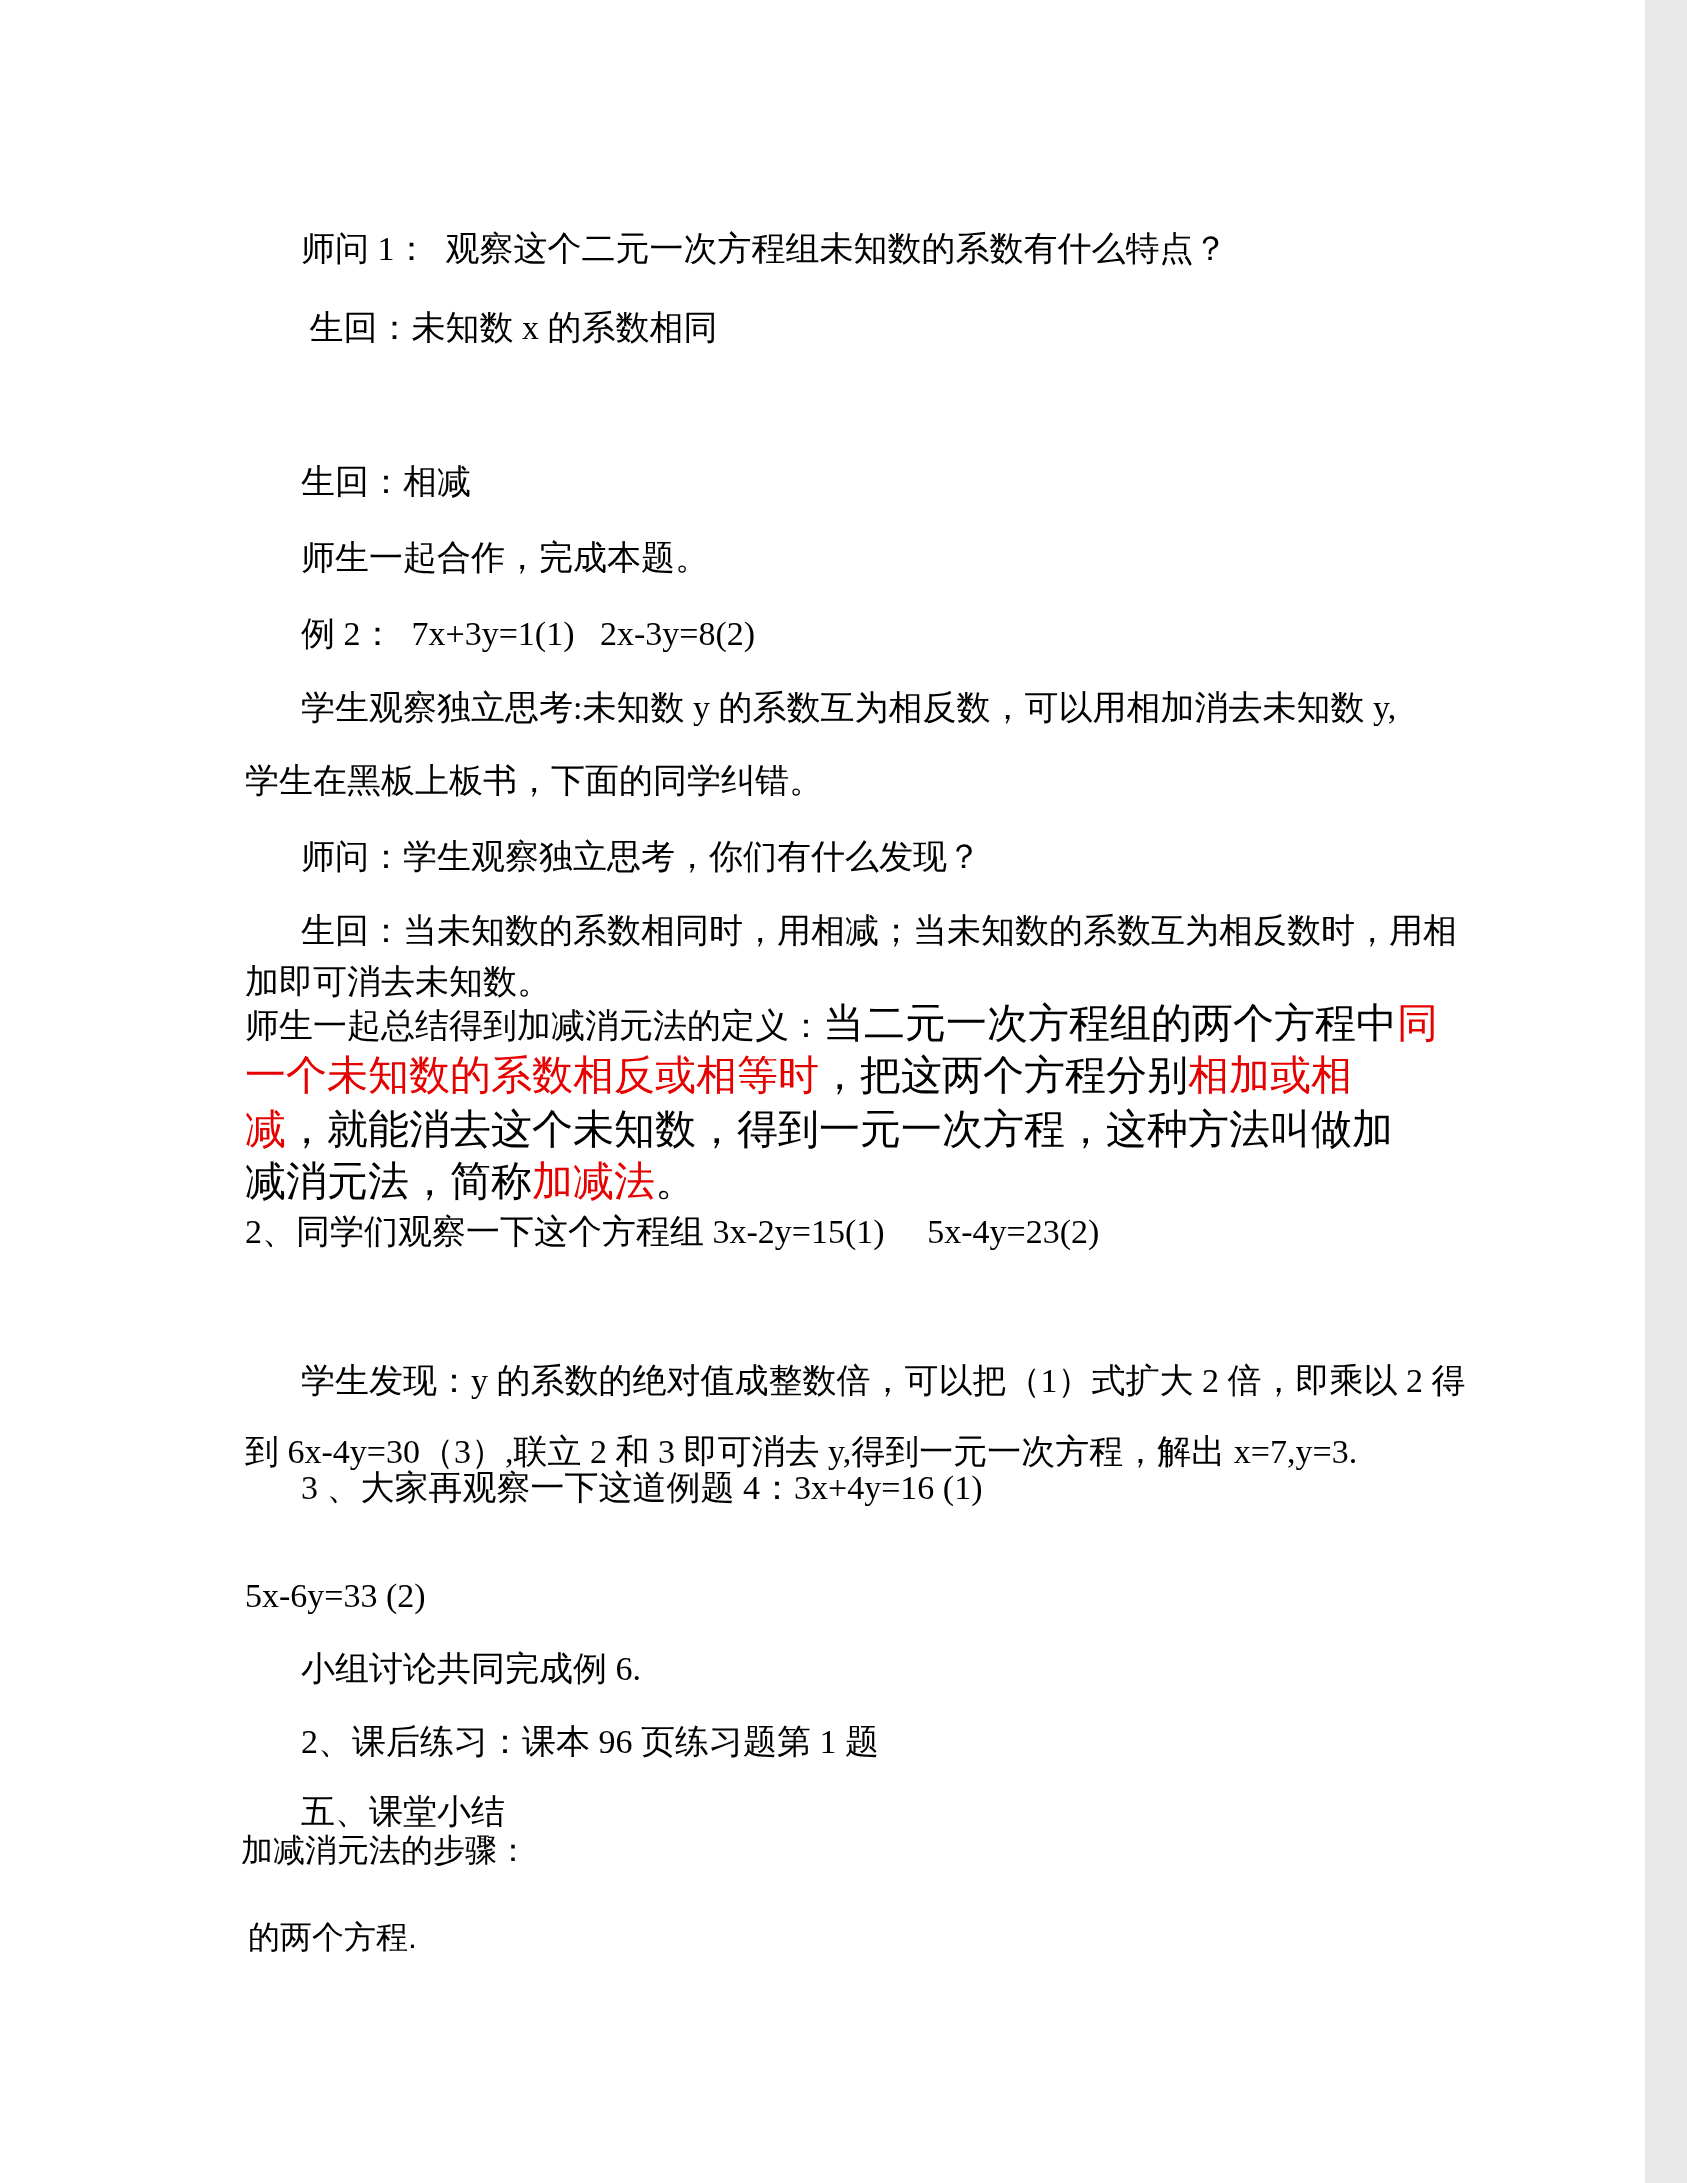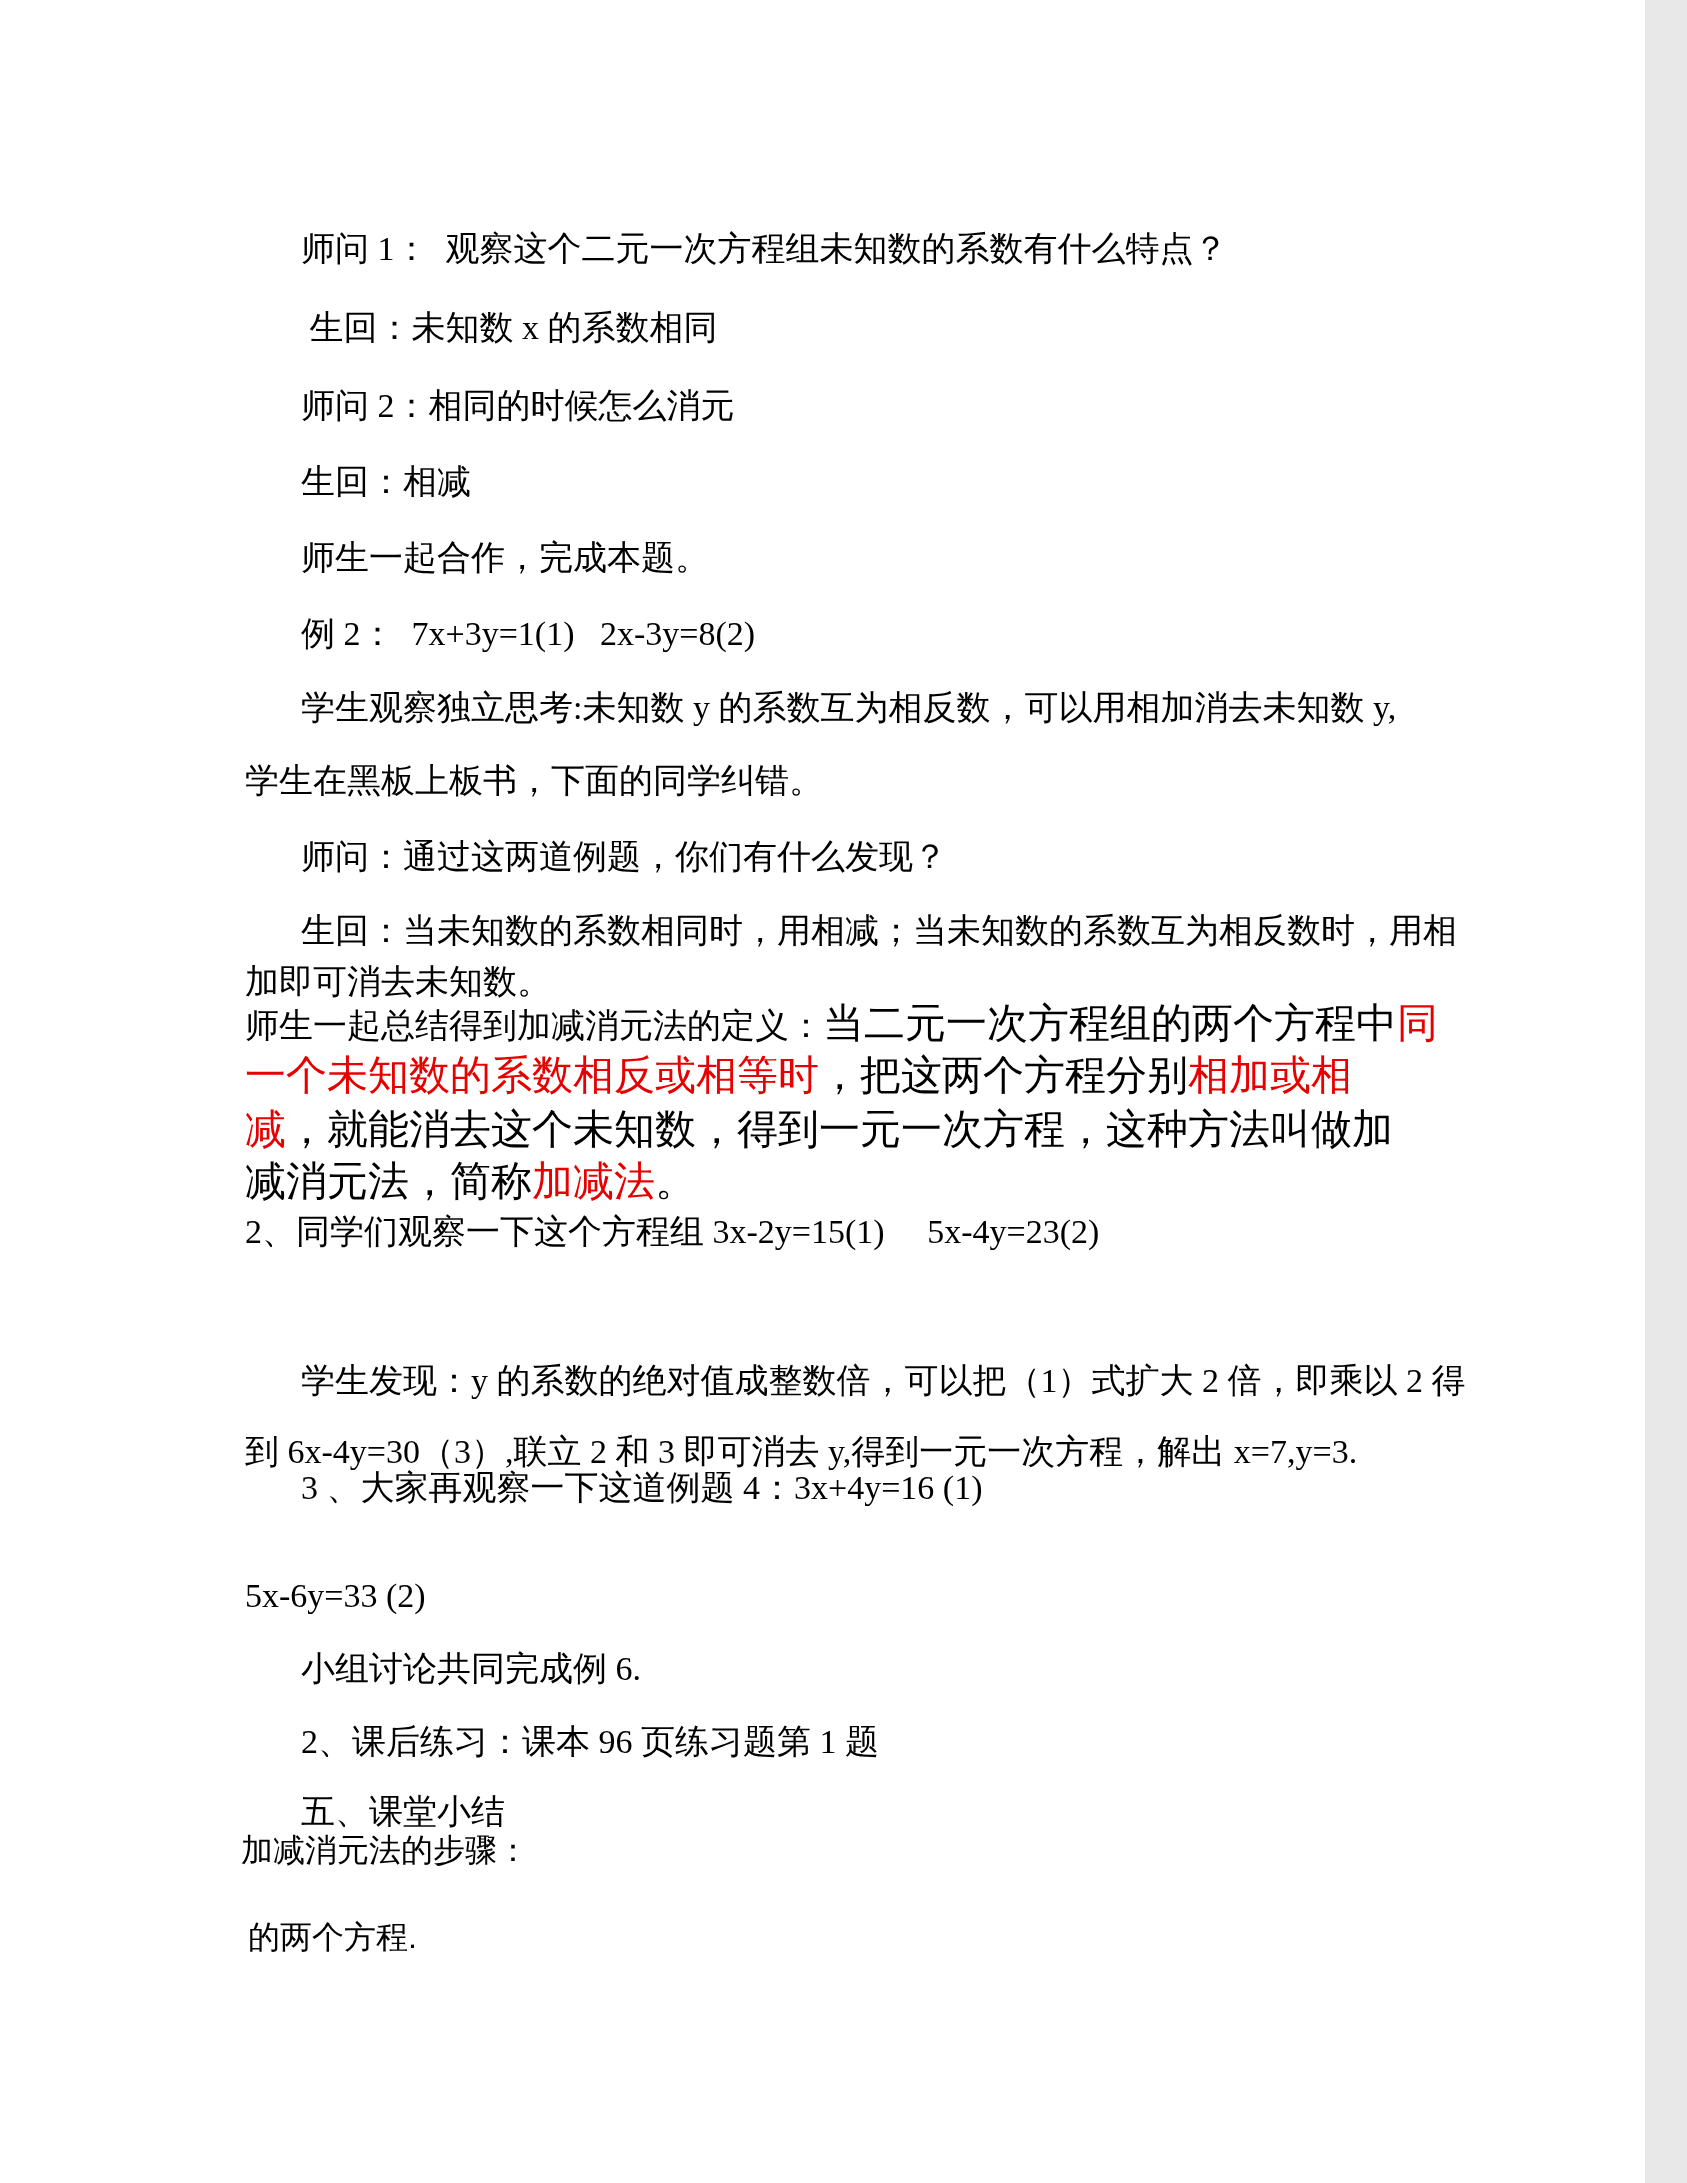--- a/index.html
+++ b/index.html
@@ -29,27 +29,26 @@
     font-size:32px;
   }
 </style>
 </head>
 <body>
 
 <div class="page">
 
   <div class="ln at-indent" style="top:230px">师问 1：  观察这个二元一次方程组未知数的系数有什么特点？</div>
   <div class="ln at-indent" style="top:309px"> 生回：未知数 x 的系数相同</div>
-  <div class="ln at-indent" style="top:387px">师问 2：相同的时候怎么消元</div>
   <div class="ln at-indent" style="top:463px">生回：相减</div>
   <div class="ln at-indent" style="top:539px">师生一起合作，完成本题。</div>
   <div class="ln at-indent" style="top:615px">例 2：  7x+3y=1(1)   2x-3y=8(2)</div>
   <div class="ln at-indent" style="top:689px">学生观察独立思考:未知数 y 的系数互为相反数，可以用相加消去未知数 y,</div>
   <div class="ln at-margin" style="top:762px">学生在黑板上板书，下面的同学纠错。</div>
-  <div class="ln at-indent" style="top:838px">师问：通过这两道例题，你们有什么发现？</div>
+  <div class="ln at-indent" style="top:838px">师问：学生观察独立思考，你们有什么发现？</div>
   <div class="ln at-indent" style="top:912px">生回：当未知数的系数相同时，用相减；当未知数的系数互为相反数时，用相</div>
   <div class="ln at-margin" style="top:963px">加即可消去未知数。</div>
 
   <div class="ln at-margin def" style="top:1001px"><span class="intro">师生一起总结得到加减消元法的定义：</span><span>当二元一次方程组的两个方程中</span><span class="red">同</span></div>
   <div class="ln at-margin def" style="top:1053px"><span class="red">一个未知数的系数相反或相等时</span><span>，把这两个方程分别</span><span class="red">相加或相</span></div>
   <div class="ln at-margin def" style="top:1107px"><span class="red">减</span><span>，就能消去这个未知数，得到一元一次方程，这种方法叫做加</span></div>
   <div class="ln at-margin def" style="top:1159px"><span>减消元法，简称</span><span class="red">加减法</span><span>。</span></div>
 
   <div class="ln at-margin" style="top:1213px">2、同学们观察一下这个方程组 3x-2y=15(1)     5x-4y=23(2)</div>
   <div class="ln at-indent" style="top:1362px">学生发现：y 的系数的绝对值成整数倍，可以把（1）式扩大 2 倍，即乘以 2 得</div>

